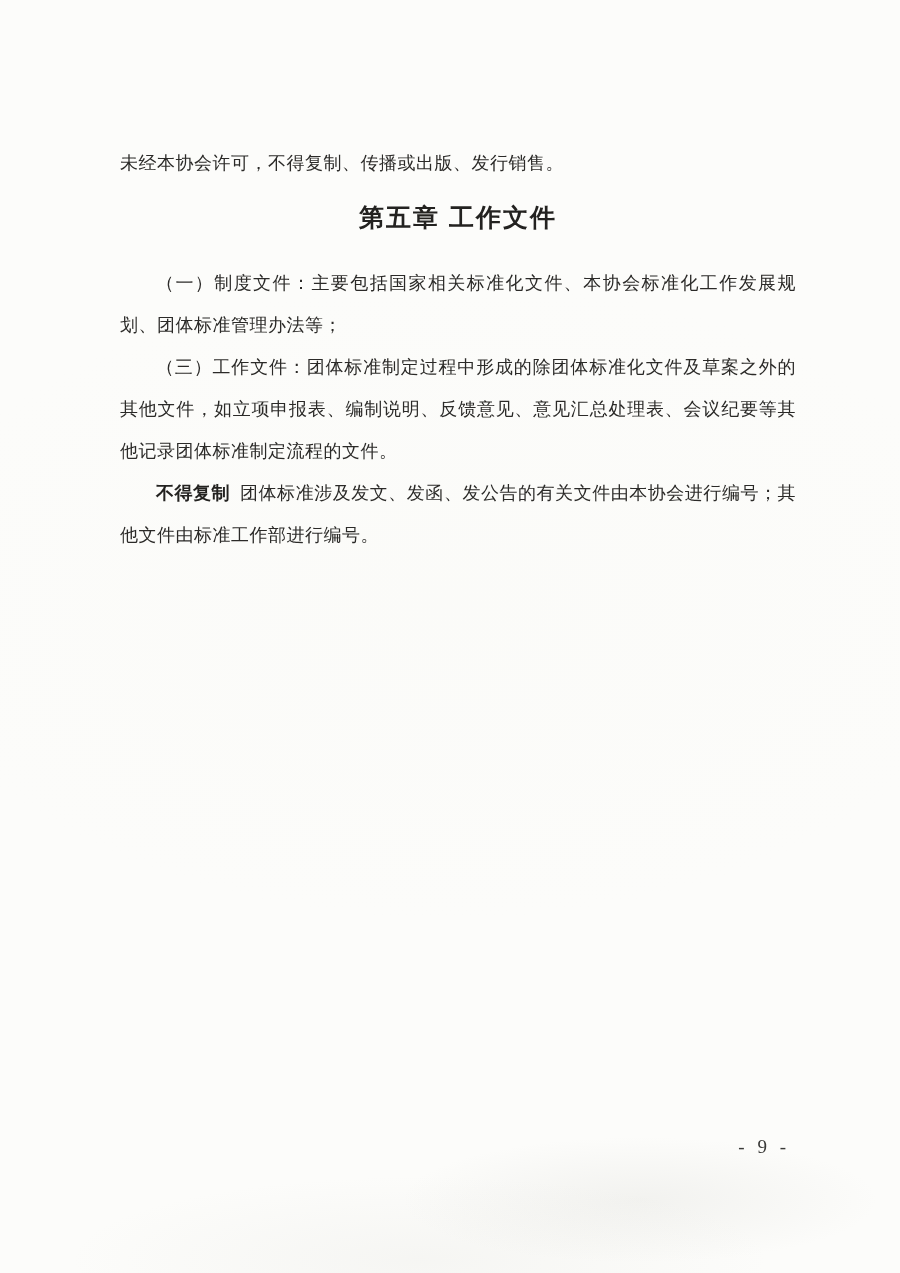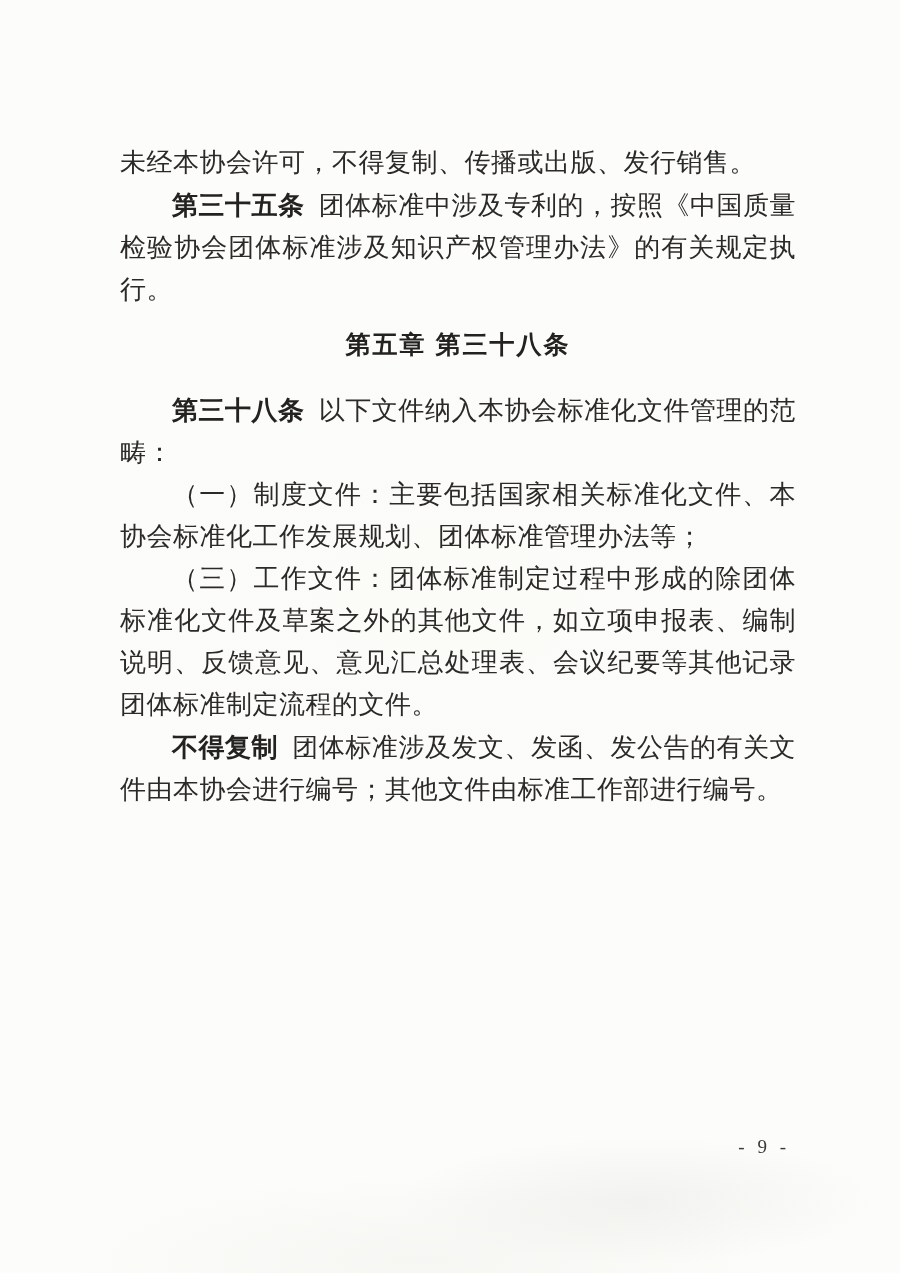--- a/index.html
+++ b/index.html
@@ -30,21 +30,21 @@
   }
 
   .content {
     position: absolute;
     left: 120px;
     top: 142px;
     width: 676px;
   }
 
   p.para {
-    font-size: 26px;
+    font-size: 18px;
     line-height: 42px;
     letter-spacing: 0.5px;
     text-align: justify;
     text-indent: 2em;
     word-break: break-all;
   }
 
   p.para.flush {
     text-indent: 0;
   }
@@ -82,31 +82,25 @@
 <body>
 
 <div class="scan-noise"></div>
 
 <main class="content">
 
   <p class="para flush">
     <span>未经本协会许可，不得复制、传播或出版、发行销售。</span>
   </p>
 
-  <p class="para">
-    <span class="article-label">第三十五条</span><span>团体标准中涉及专利的，按照《中国质量检验协会团体标准涉及知识产权管理办法》的有关规定执行。</span>
-  </p>
 
 
 
-  <h2 class="chapter">第五章 第三十八条</h2>
+  <h2 class="chapter">第五章 工作文件</h2>
 
-  <p class="para">
-    <span class="article-label">第三十八条</span><span>以下文件纳入本协会标准化文件管理的范畴：</span>
-  </p>
 
   <p class="para">
     <span>（一）制度文件：主要包括国家相关标准化文件、本协会标准化工作发展规划、团体标准管理办法等；</span>
   </p>
 
 
   <p class="para">
     <span>（三）工作文件：团体标准制定过程中形成的除团体标准化文件及草案之外的其他文件，如立项申报表、编制说明、反馈意见、意见汇总处理表、会议纪要等其他记录团体标准制定流程的文件。</span>
   </p>
 

